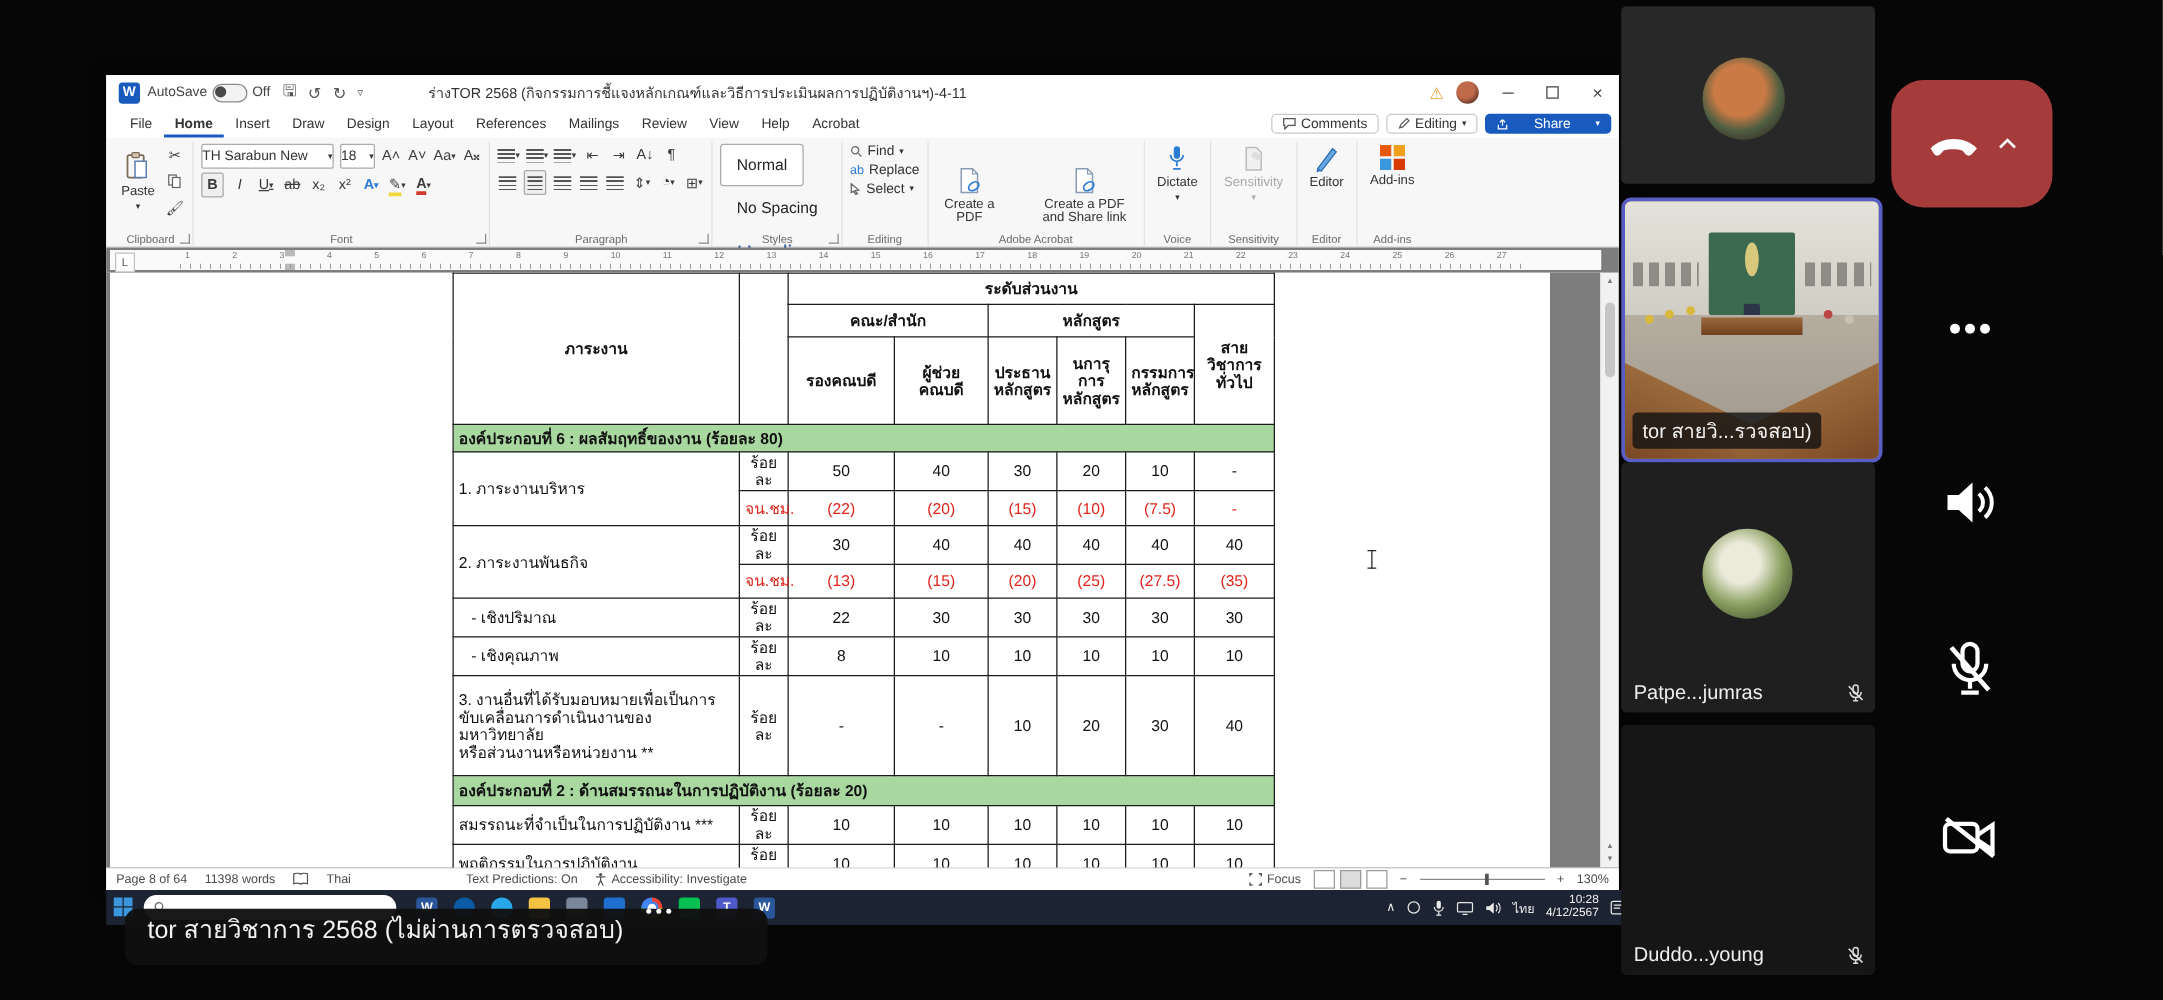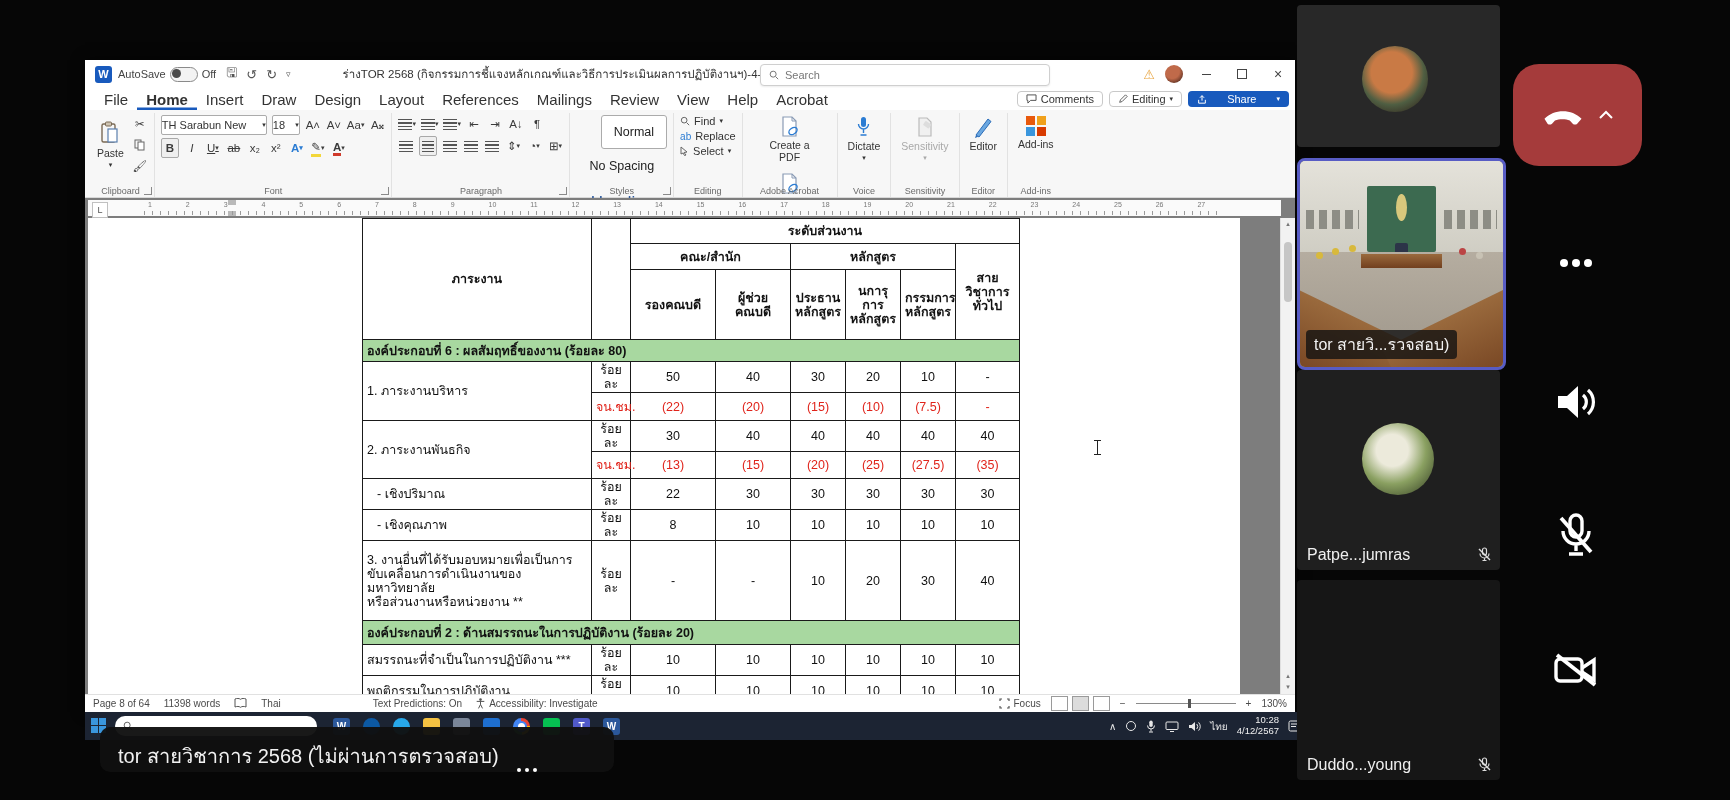--- a/index.html
+++ b/index.html
@@ -20,21 +20,21 @@
   .searchbox{position:absolute;left:675px;top:4px;width:272px;height:20px;border:1px solid #cfcfcf;border-radius:4px;background:#fff;display:flex;align-items:center;gap:6px;padding:0 8px;color:#777;font-size:11px;box-shadow:0 1px 2px rgba(0,0,0,.08);}
   .tb-right{position:absolute;right:4px;top:0;height:28px;display:flex;align-items:center;gap:10px;}
   .warn{color:#e8a33d;font-size:13px;}
   .avatar-sm{width:18px;height:18px;border-radius:50%;background:radial-gradient(circle at 40% 35%,#c06a4a 0 45%,#6e3b2a 75%,#402218);}
   .winbtn{width:26px;height:20px;display:flex;align-items:center;justify-content:center;color:#444;font-size:12px;}
   .minline{display:inline-block;width:9px;border-top:1px solid #444;}
   .maxbox{display:inline-block;width:8px;height:8px;border:1px solid #444;}
 
   
   .tabsrow{height:22px;display:flex;align-items:center;padding-left:10px;background:#fff;position:relative;}
-  .mtab{padding:0 9px;font-size:15px;color:#333;height:100%;display:flex;align-items:center;}
+  .mtab{padding:0 9px;font-size:11px;color:#333;height:100%;display:flex;align-items:center;}
   .mtab.active{font-weight:bold;box-shadow:inset 0 -2.5px 0 #185abd;}
   .tabs-right{position:absolute;right:6px;top:0;height:22px;display:flex;align-items:center;gap:6px;}
   .pillbtn{display:flex;align-items:center;gap:4px;border:1px solid #c9c9c9;border-radius:4px;background:#fff;padding:1px 8px;font-size:11px;color:#333;}
   .sharebtn{background:#185abd;color:#fff;border:none;display:flex;align-items:center;gap:20px;border-radius:4px;padding:2px 9px;font-size:11px;}
   .caret{font-size:7px;color:inherit;}
 
   
   .ribbon{height:84px;background:#f7f7f7;border-bottom:1px solid #d9d9d9;display:flex;align-items:stretch;padding:3px 2px 0 2px;}
   .rgroup{position:relative;display:flex;flex-direction:column;align-items:center;padding:2px 6px 15px 6px;border-right:1px solid #e2e2e2;}
   .glabel{position:absolute;bottom:1px;left:0;right:0;text-align:center;font-size:9px;color:#6a6a6a;white-space:nowrap;}
@@ -98,21 +98,21 @@
   
   #taskbar{left:85px;top:712px;width:1210px;height:28px;background:#1c2433;display:flex;align-items:center;padding:0 6px;gap:8px;}
   .startico{width:16px;height:16px;display:grid;grid-template-columns:7px 7px;grid-template-rows:7px 7px;gap:1px;}
   .startico i{background:#3a96dd;}
   .tsearch{width:186px;height:20px;background:#fff;border-radius:10px;display:flex;align-items:center;gap:6px;padding:0 8px;color:#666;font-size:10px;}
   .tico{width:17px;height:17px;border-radius:3px;display:flex;align-items:center;justify-content:center;font-size:10px;font-weight:bold;color:#fff;}
   .tray{margin-left:auto;display:flex;align-items:center;gap:9px;color:#e8e8e8;font-size:10px;}
   .clock{text-align:right;font-size:9.5px;line-height:1.15;color:#f0f0f0;}
 
   
-  #shareoverlay{left:100px;top:727px;width:478px;height:45px;background:rgba(16,16,16,.96);border-radius:10px;display:flex;align-items:flex-end;padding:0 18px;gap:18px;z-index:60;}
+  #shareoverlay{left:100px;top:727px;width:478px;height:45px;background:rgba(16,16,16,.96);border-radius:10px;display:flex;align-items:flex-start;padding:0 18px;gap:18px;z-index:60;}
   #shareoverlay .lbl{color:#f2f2f2;font-size:20px;white-space:nowrap;}
   .dots3{display:flex;gap:4px;}
   .dots3 i{width:4px;height:4px;border-radius:50%;background:#fff;}
 
   
   .tile{border-radius:4px;overflow:hidden;}
   #tile1{left:1297px;top:5px;width:203px;height:142px;background:#282828;}
   #tile1 .pav{position:absolute;left:65px;top:41px;width:66px;height:66px;border-radius:50%;background:radial-gradient(circle at 45% 40%,#c97a45 0 38%,#4f5e42 60%,#30241c 90%);}
   #tile2{left:1297px;top:158px;width:203px;height:206px;background:#101010;border:3px solid #585cc4;border-radius:8px;}
   .vid{position:absolute;inset:0;background:#c9c6bd;}
@@ -162,27 +162,20 @@
       </span>
       <span class="qat">
         <span>🖫</span>
         <span>↺</span>
         <span>↻</span>
         <span style="font-size:9px;">▿</span>
       </span>
       <span class="title-text">
         <span>ร่างTOR 2568 (กิจกรรมการชี้แจงหลักเกณฑ์และวิธีการประเมินผลการปฏิบัติงานฯ)-4-11-2567-kpi ok</span> 
       </span>
-      <span class="searchbox">
-        <svg width="10" height="10" viewBox="0 0 12 12">
-            <circle cx="5" cy="5" r="3.6" fill="none" stroke="#777" stroke-width="1.2"></circle>
-            <line x1="8" y1="8" x2="11" y2="11" stroke="#777" stroke-width="1.2"></line>
-          </svg>
-        <span>Search</span>
-      </span>
       <span class="tb-right">
         <span class="warn">⚠</span>
         <span class="avatar-sm"></span>
         <span class="winbtn">
             <span class="minline"></span>
           </span>
         <span class="winbtn">
             <span class="maxbox"></span>
           </span>
         <span class="winbtn" style="font-size:14px;">×</span>
@@ -330,21 +323,21 @@
               </span>
             <span class="ib">⇕<span class="caret">▾</span></span>
             <span class="ib">◔<span class="caret">▾</span></span>
             <span class="ib">⊞<span class="caret">▾</span></span>
           </div>
         </div>
         <span class="glabel">Paragraph</span>
         <span class="launcher"></span>
       </div>
 
-      <div class="rgroup" style="flex-direction:column;align-items:flex-end;">
+      <div class="rgroup" style="flex-direction:column;align-items:flex-start;">
         <span class="chip sel">Normal</span>
         <span class="chip">No Spacing</span>
         <span class="chip heading">Heading</span>
         <span class="stylescroll">
             <span>▴</span>
             <span>▾</span>
             <span>≡</span>
           </span>
         <span class="glabel">Styles</span>
         <span class="launcher"></span>
@@ -368,21 +361,21 @@
             <svg width="9" height="10" viewBox="0 0 9 10">
                 <path d="M1 1l6 5-3 .5L6 9 4.5 9.5 3 7 1 8z" fill="none" stroke="#666"></path>
               </svg>
             <span>Select</span>
               <span class="caret">▾</span>
           </span>
         </div>
         <span class="glabel">Editing</span>
       </div>
 
-      <div class="rgroup" style="flex-direction:column;gap:8px;align-items:center;">
+      <div class="rgroup" style="flex-direction:row;gap:24px;align-items:flex-end;">
         <span class="bigbtn" style="width:46px;">
           <svg width="20" height="22" viewBox="0 0 20 22">
               <path d="M3 1h9l4 4v15H3z" fill="#fff" stroke="#8a9bb5" stroke-width="1.2"></path>
               <path d="M12 1v4h4" fill="none" stroke="#8a9bb5"></path>
               <ellipse cx="13" cy="15" rx="4.5" ry="3" fill="none" stroke="#2b7cd3" stroke-width="1.4" transform="rotate(-35 13 15)"></ellipse>
             </svg>
           <span style="white-space:normal;text-align:center;line-height:1.1;">Create a PDF</span>
         </span>
         <span class="bigbtn" style="width:74px;">
           <svg width="20" height="22" viewBox="0 0 20 22">

